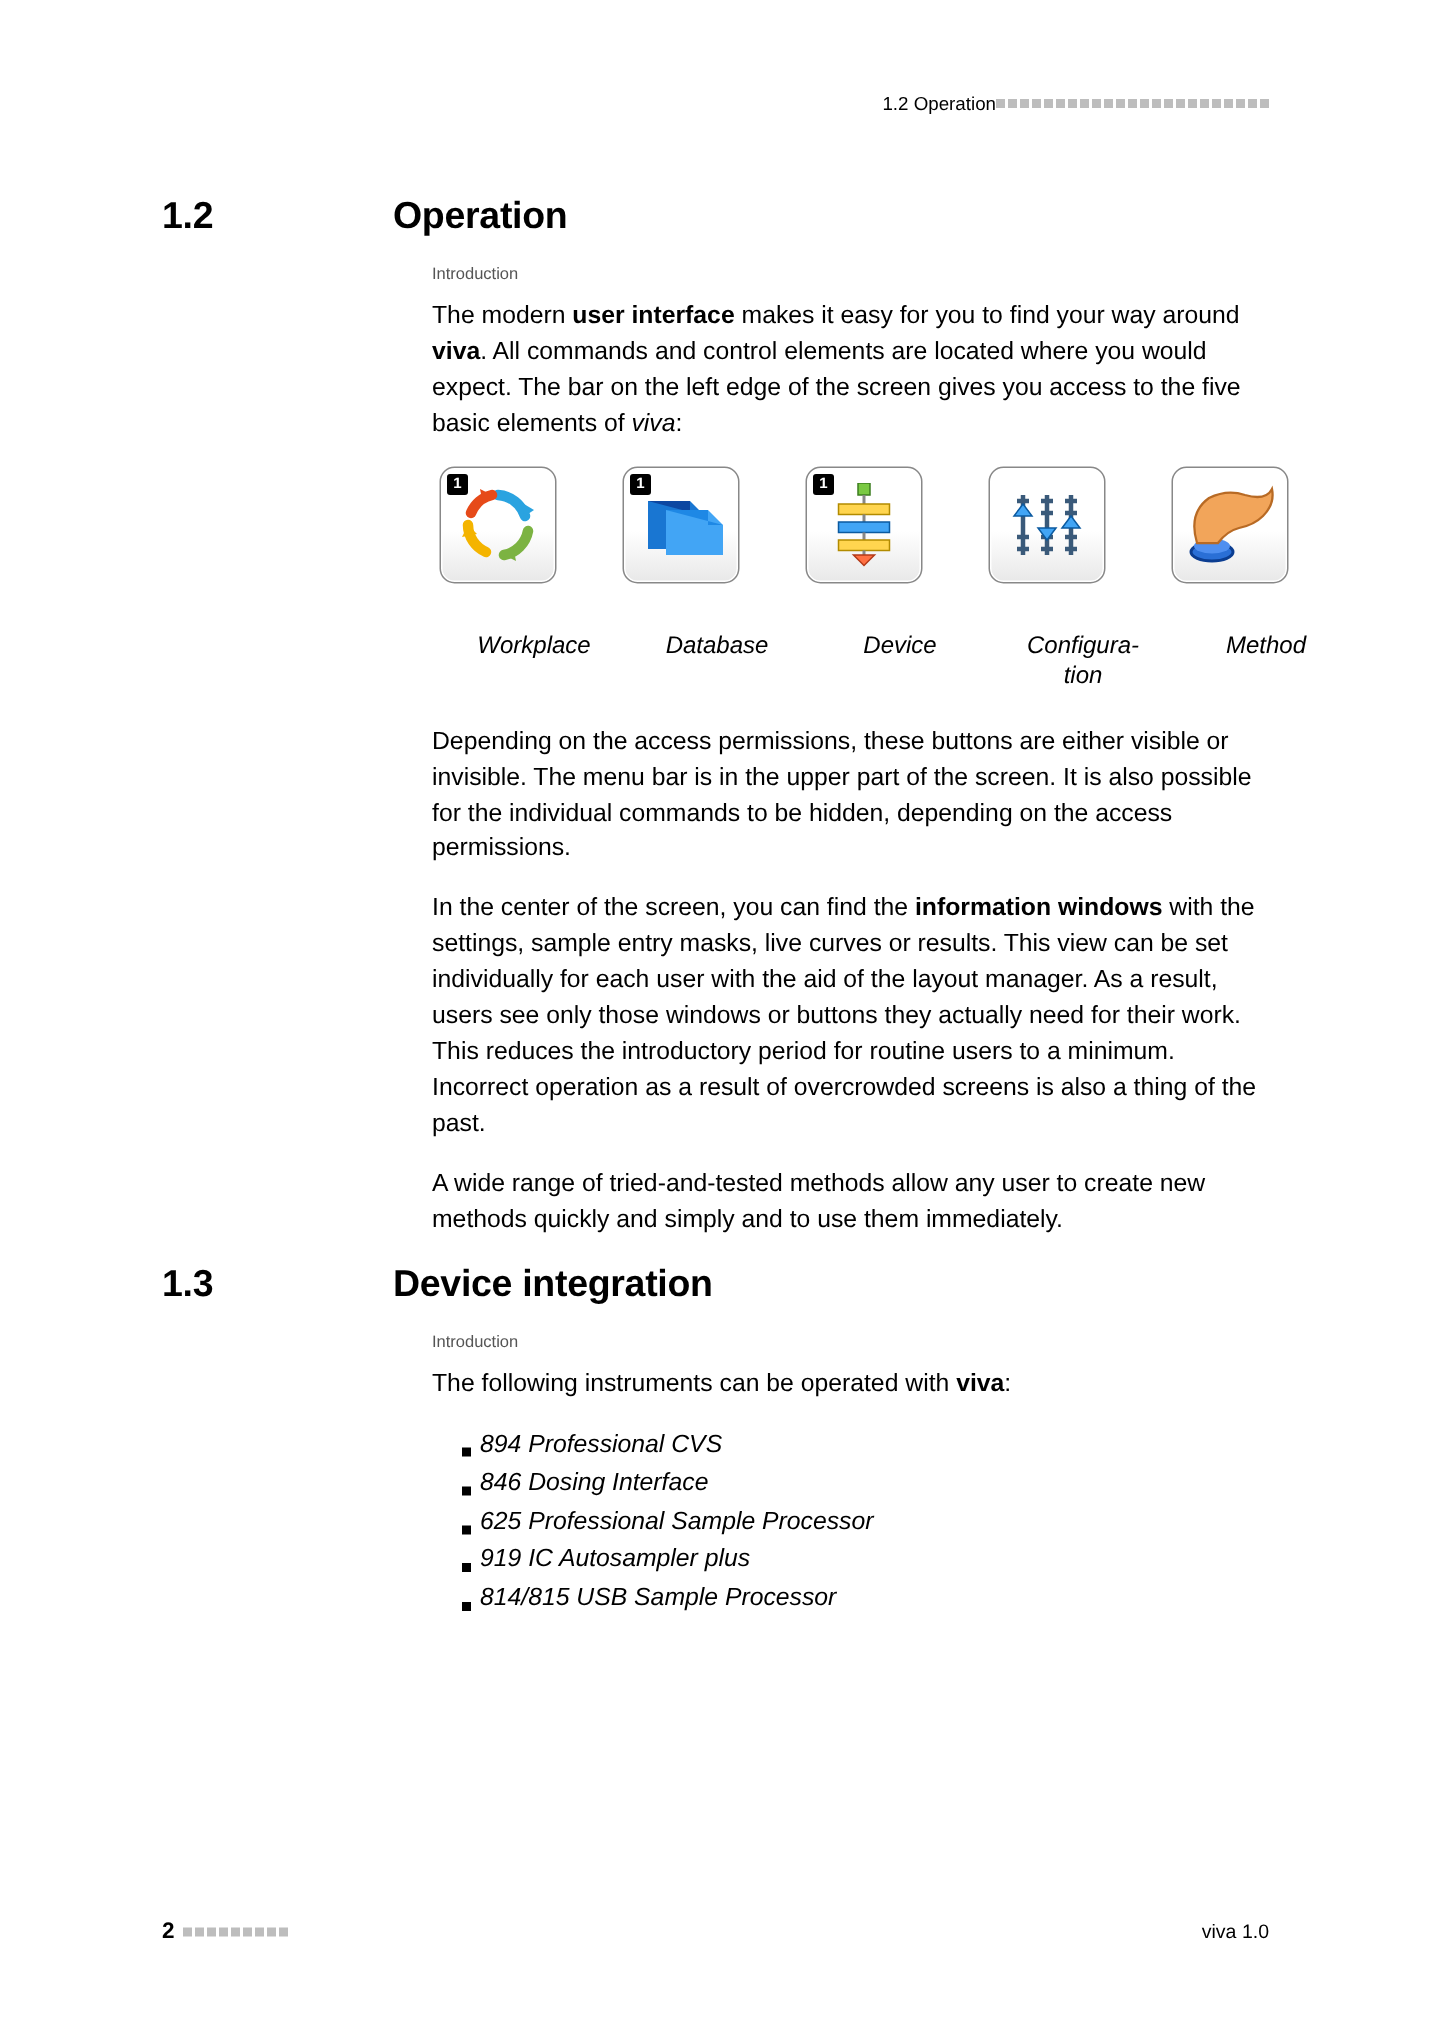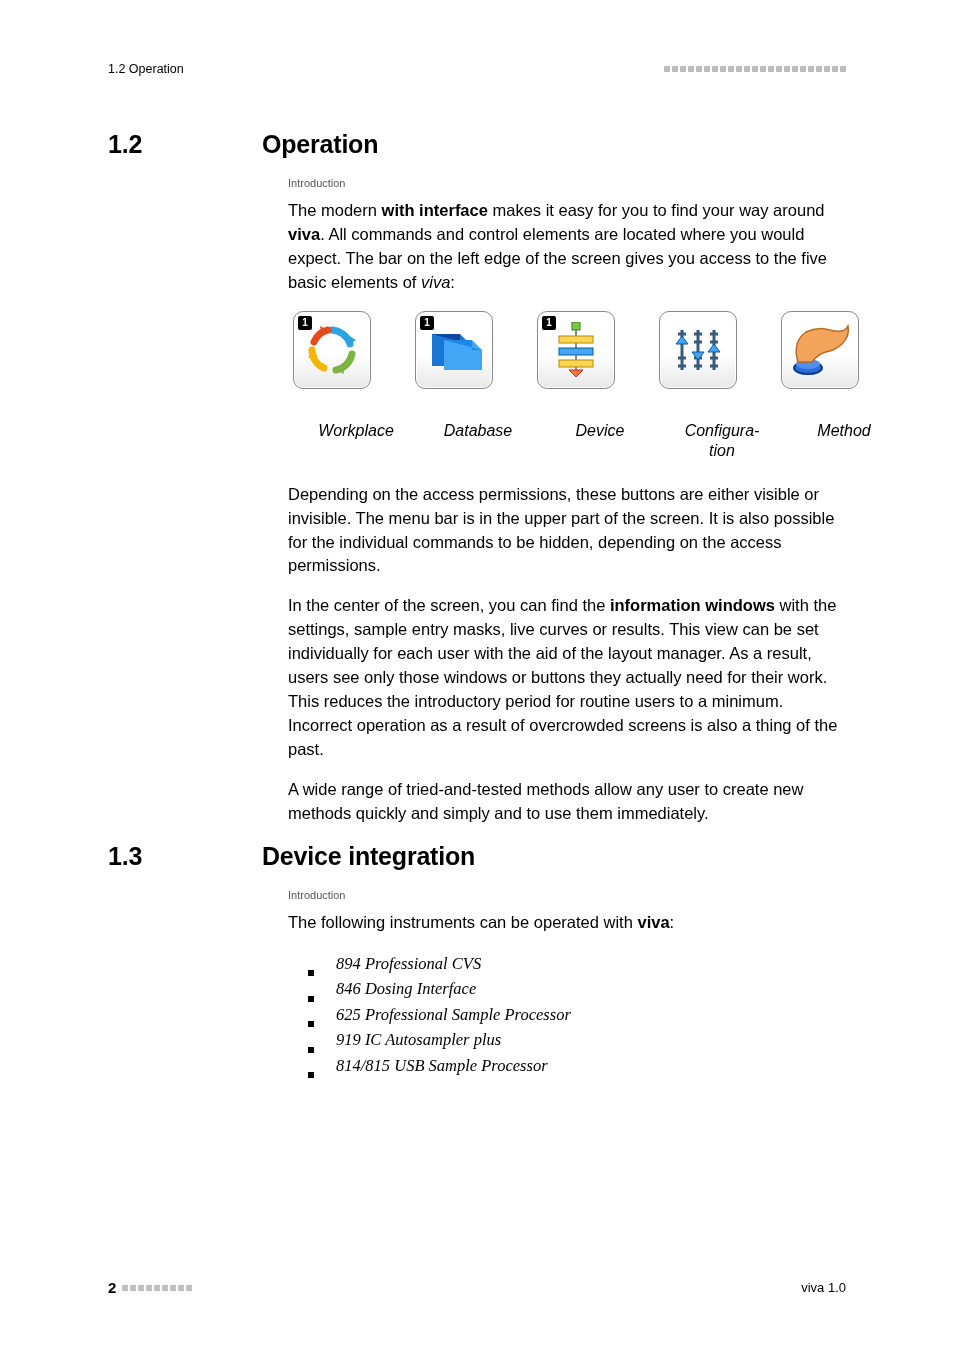--- a/index.html
+++ b/index.html
@@ -11,21 +11,21 @@
     position: relative;
   }
   .page {
     width: 954px;
     height: 1350px;
     padding: 62px 108px 0 108px;
     position: relative;
   }
   .header-row {
     display: flex;
-    justify-content: space-between;
+    justify-content: flex-end;
     align-items: center;
     font-size: 12.5px;
     margin-bottom: 54px;
   }
   .header-right { display: flex; gap: 2px; }
   .header-right .sq {
     width: 6px; height: 6px; background: #bdbdbd; display: inline-block;
   }
   .section-heading {
     display: flex;
@@ -98,23 +98,22 @@
     line-height: 1.25;
     margin-left: 48px;
   }
   .bullet-list {
     margin-left: 200px;
     font-size: 16.5px;
     line-height: 1.55;
   }
   .bullet-list .li {
     display: flex;
-    align-items: flex-end;
-    gap: 22px;
-    font-family: Liberation Serif, serif;
+    align-items: center;
+    gap: 6px;
   }
   .bullet-list .sq {
     width: 6px; height: 6px; background: #000; margin-top: 10px; flex: 0 0 6px;
   }
   .footer-row {
     position: absolute;
     bottom: 54px;
     left: 108px;
     right: 108px;
     display: flex;
@@ -163,21 +162,21 @@
   </div>
 
   <div class="section-heading">
     <span class="num">1.2</span>
     <span>Operation</span>
   </div>
 
   <div class="intro-label">Introduction</div>
 
   <p class="body-text">
-    <span>The modern </span><b>with interface</b><span> makes it easy for you to find your way around </span><b>viva</b><span>. All commands and control elements are located where you would expect. The bar on the left edge of the screen gives you access to the five basic elements of </span><i>viva</i><span>:</span>
+    <span>The modern </span><b>user interface</b><span> makes it easy for you to find your way around </span><b>viva</b><span>. All commands and control elements are located where you would expect. The bar on the left edge of the screen gives you access to the five basic elements of </span><i>viva</i><span>:</span>
   </p>
 
   <div class="icon-grid">
 
     <div class="icon-cell">
       <div class="icon-box">
         <span class="badge-1">1</span>
         <svg width="52" height="52" viewBox="0 0 52 52">
           <path d="M26 6 A20 20 0 0 1 44 20" stroke="#2aa3e0" stroke-width="7" fill="none" stroke-linecap="round"></path>
           <polygon points="44,20 40,10 50,16" fill="#2aa3e0"></polygon>

